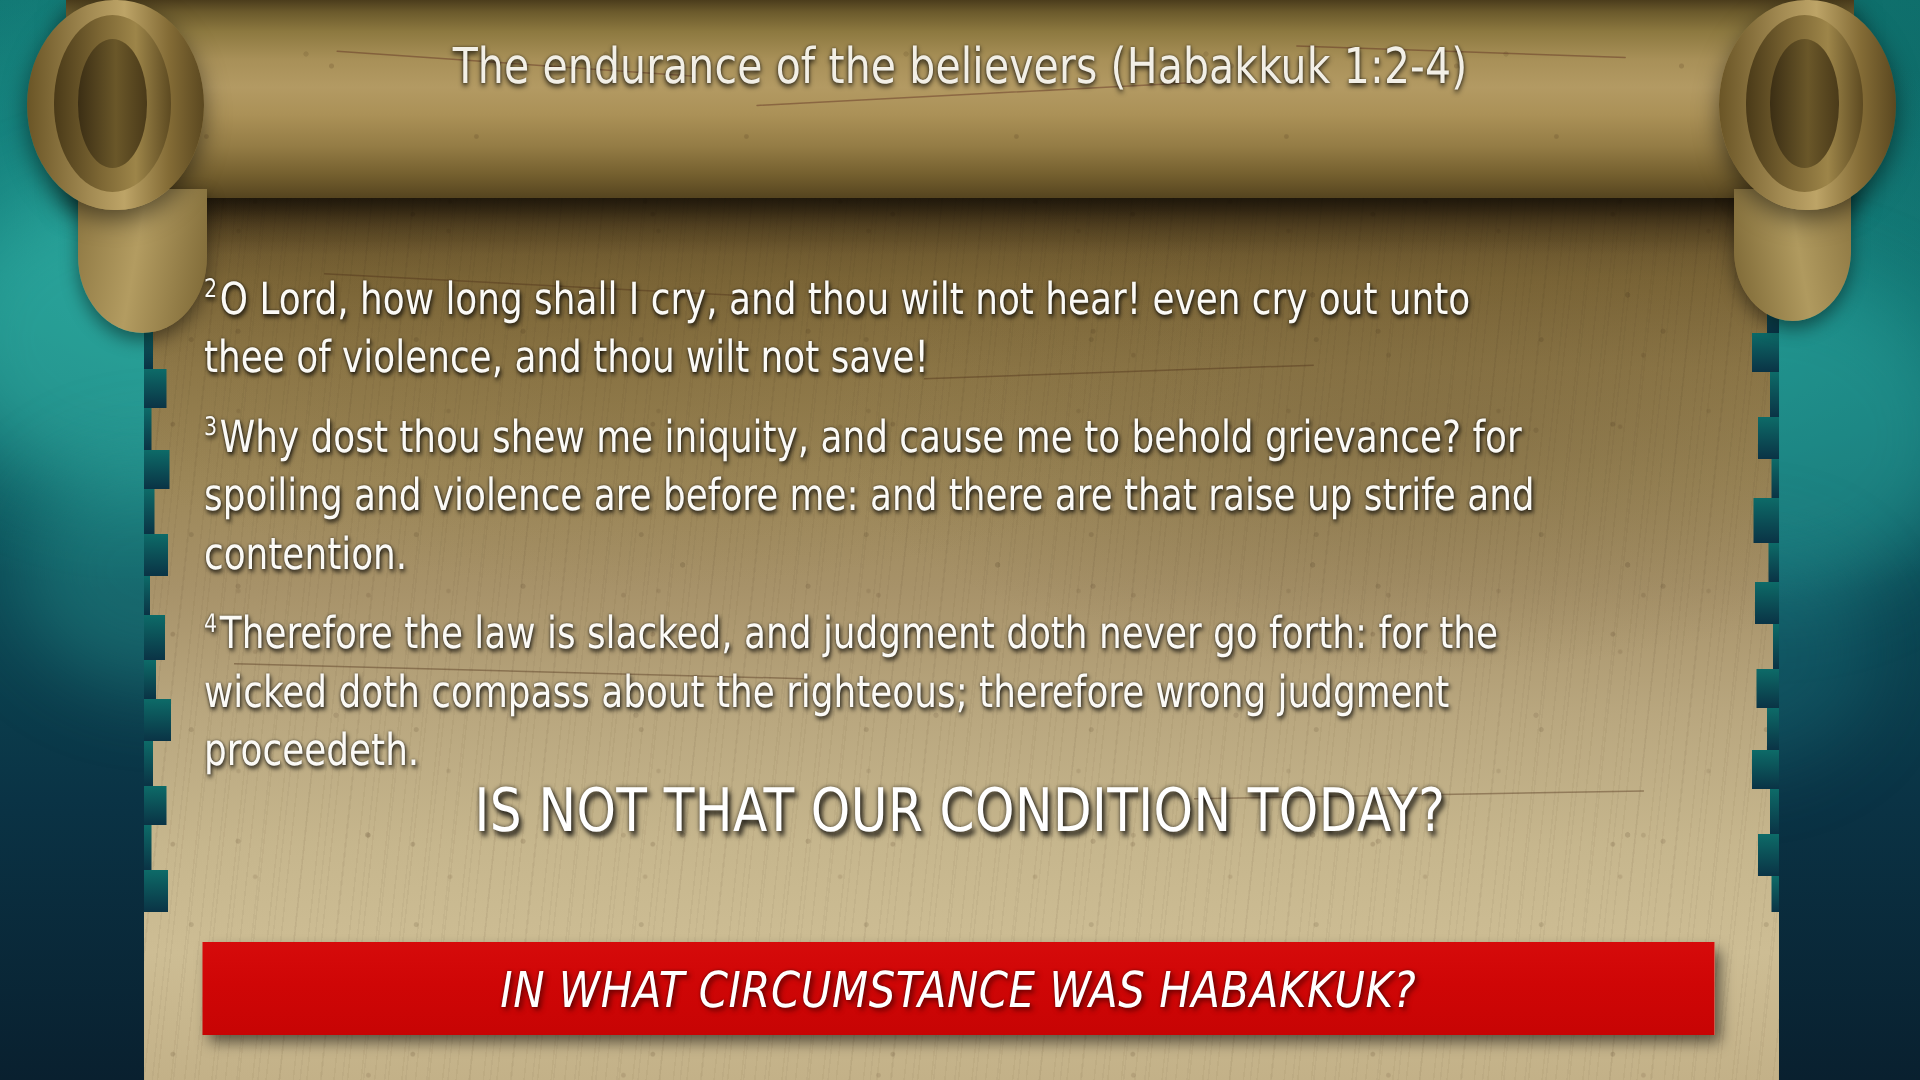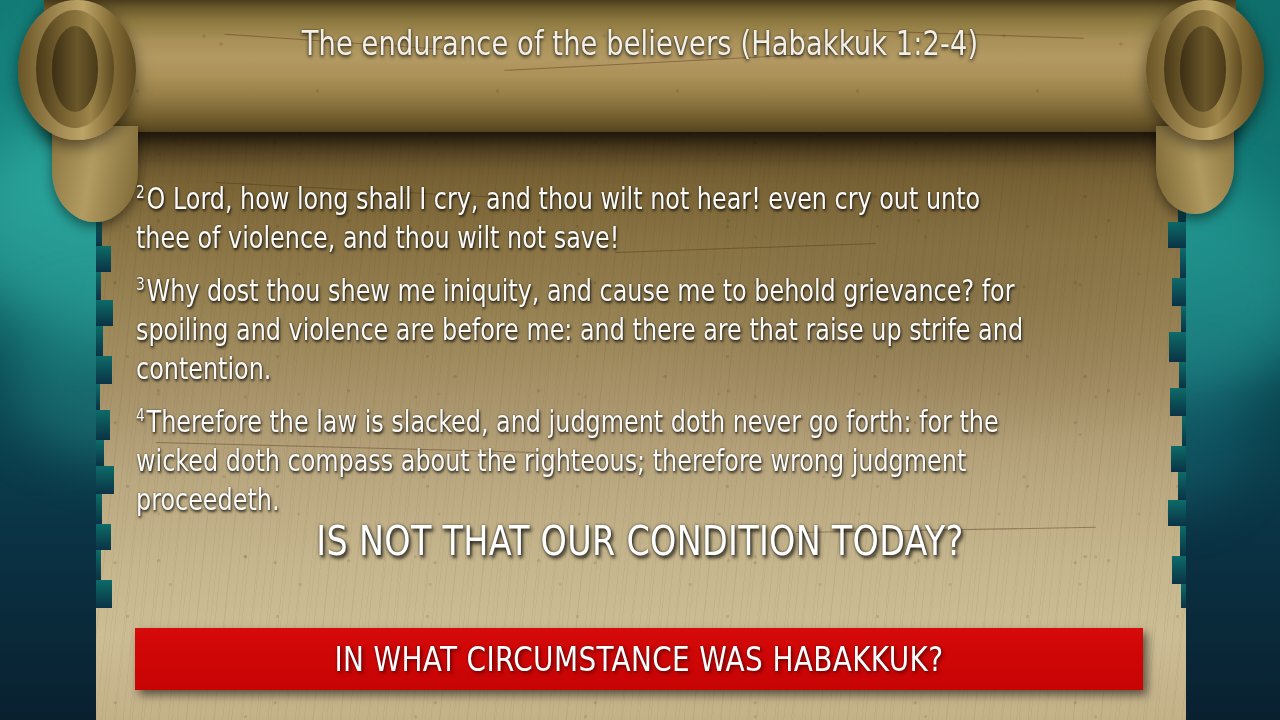--- a/index.html
+++ b/index.html
@@ -160,21 +160,21 @@
     color:#ffffff; font-size:40px; font-weight:400; letter-spacing:.3px;
     transform:scaleX(.93); transform-origin:center;
     text-shadow:2px 3px 4px rgba(0,0,0,.80), 0 0 3px rgba(0,0,0,.6);
   }
 
   
   #banner {
     position:absolute; left:135px; top:628px; width:1008px; height:62px; z-index:8;
     background:linear-gradient(180deg, #d60b0b 0%, #cf0606 45%, #c70404 100%);
     box-shadow:4px 5px 9px rgba(0,0,0,.55);
-    display:flex; align-items:center; justify-content:center;
+    display:flex; align-items:center; justify-content:center;font-style:italic;
   }
   #banner span {
     color:#ffffff; font-size:33px; font-weight:400; letter-spacing:.4px;
     transform:scaleX(.94); transform-origin:center;
     text-shadow:2px 2px 4px rgba(90,0,0,.85), 0 0 2px rgba(0,0,0,.5);
   }
 </style>
 </head>
 <body>
 

